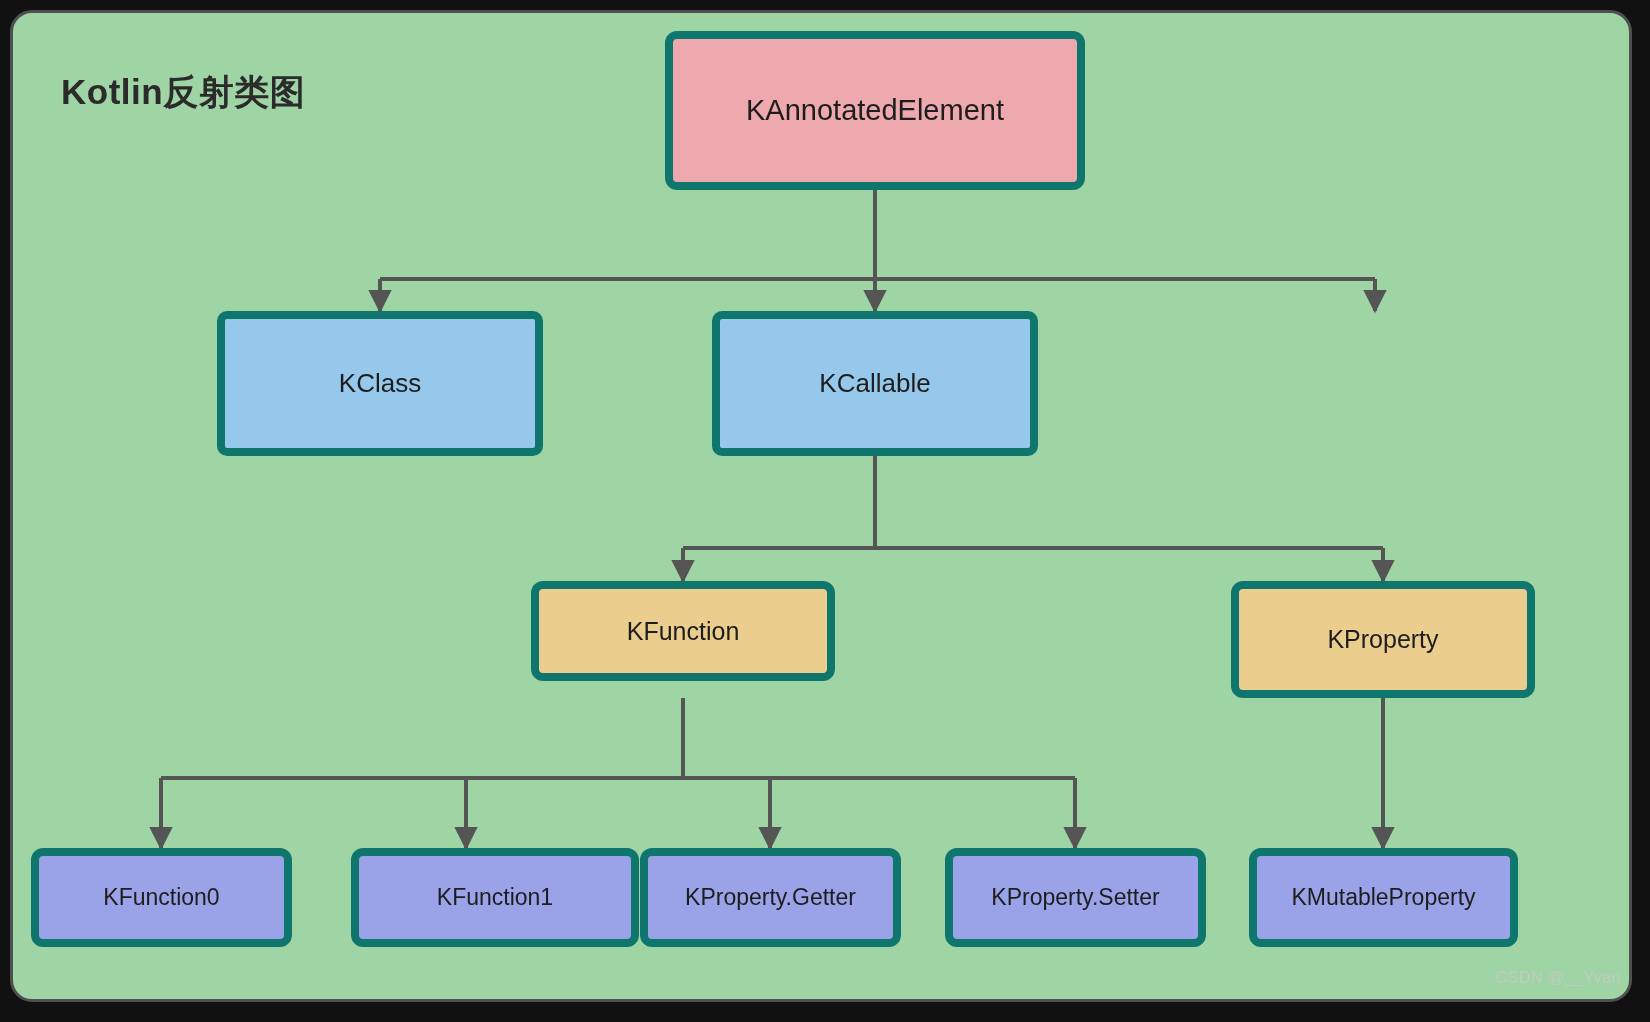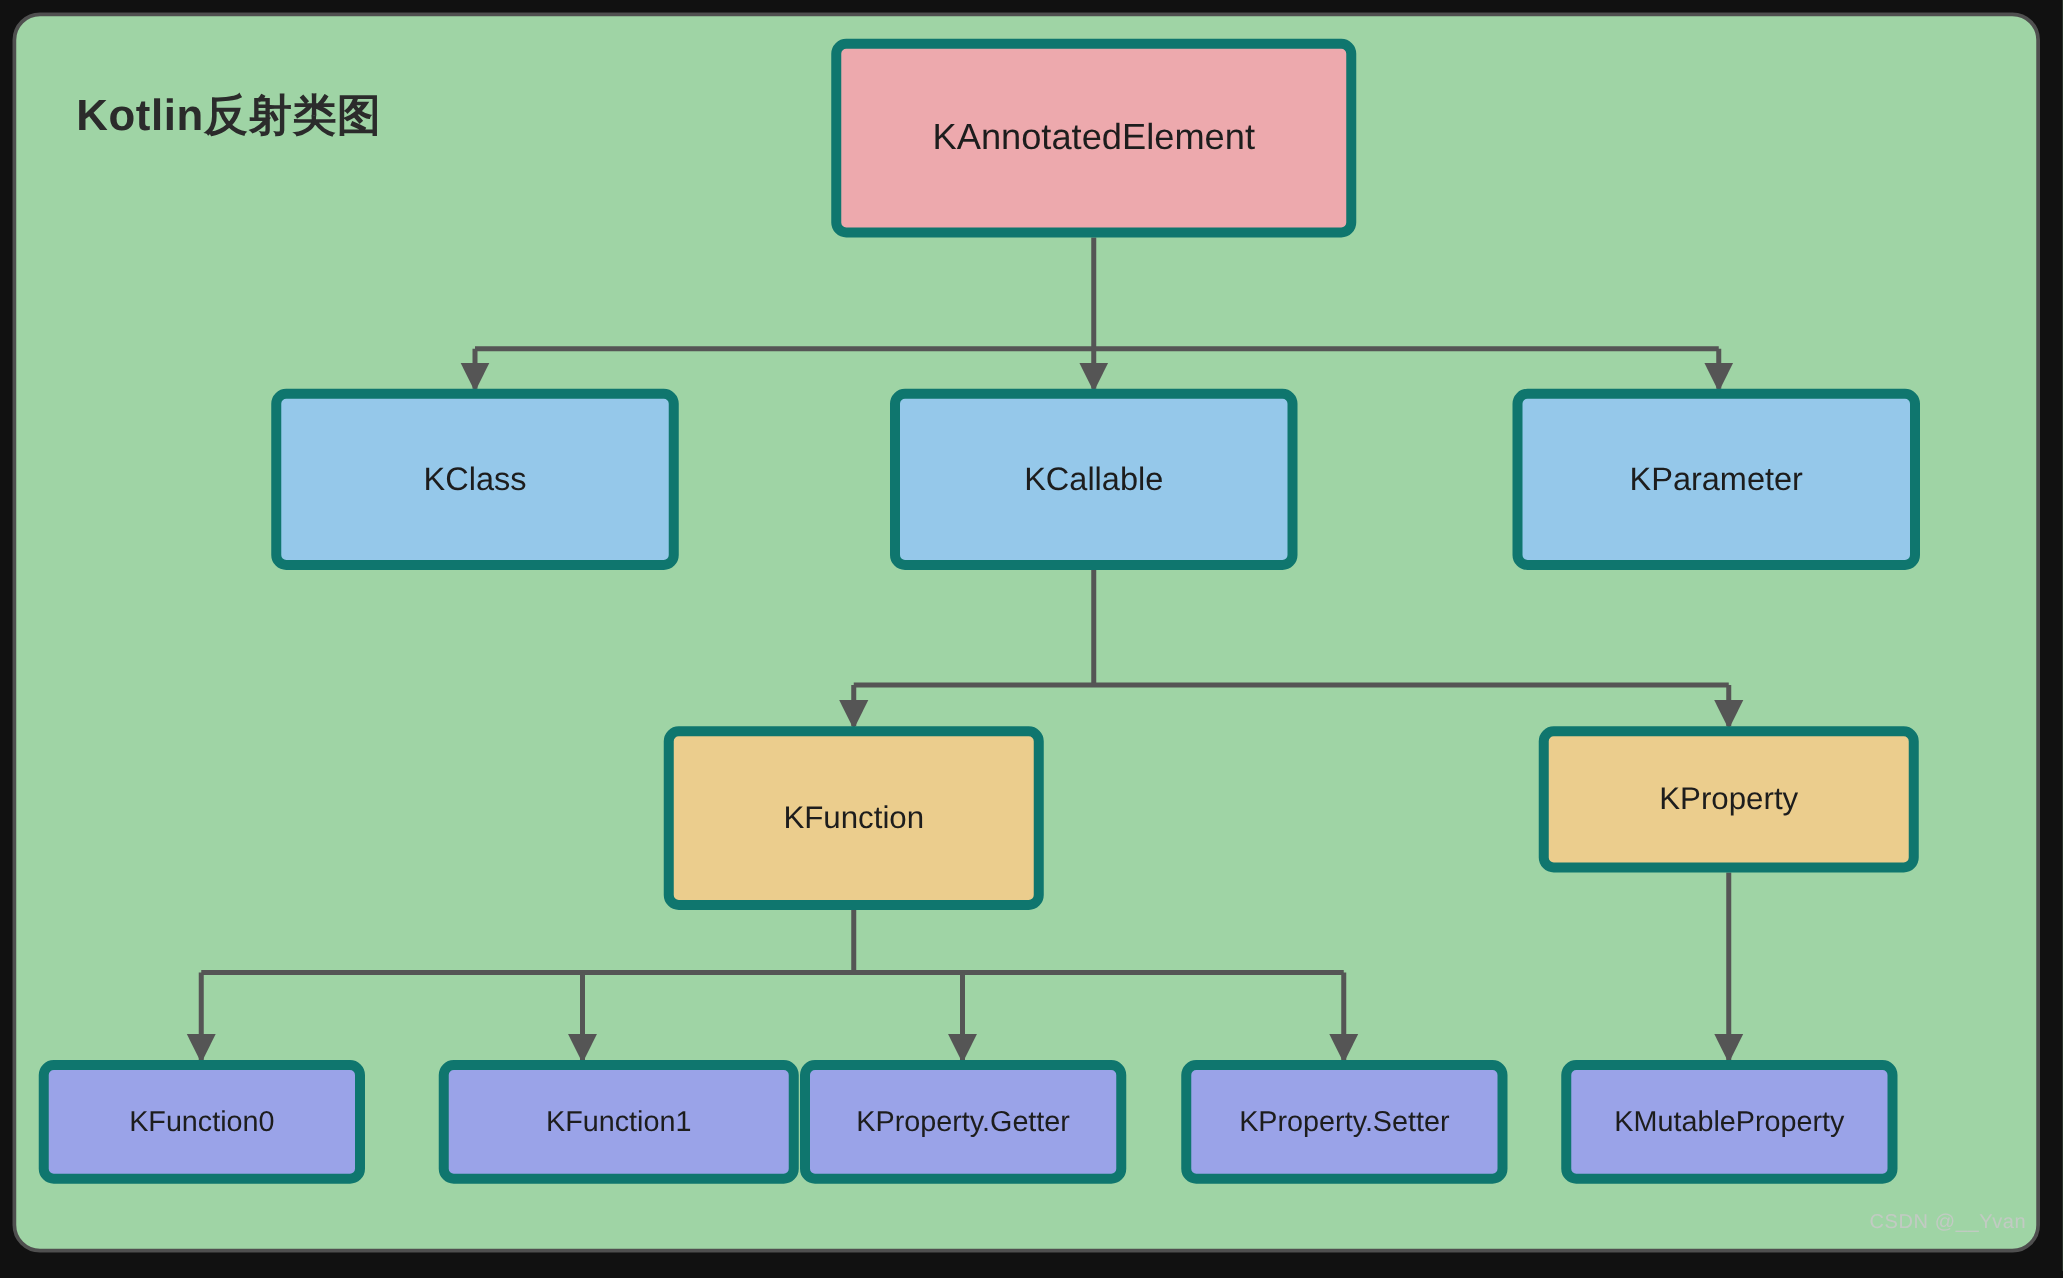--- a/index.html
+++ b/index.html
@@ -56,21 +56,21 @@
     border-radius: 12px;
     display: flex;
     align-items: center;
     justify-content: center;
     color: #1d1d1d;
     text-align: center;
     line-height: 1.15;
     z-index: 3;
   }
   .lvl-root { background: #eda9ad; font-size: 29px; }
-  .lvl-2    { background: #95c8ea; font-size: 26px; }
+  .lvl-2    { background: #95c8ea; font-size: 26px; border-radius: 10px; }
   .lvl-3    { background: #ebcd8d; font-size: 25px; }
   .lvl-4    { background: #9aa3e8; font-size: 23px; }
   #watermark {
     position: absolute;
     right: 8px;
     bottom: 12px;
     font-size: 16px;
     color: #c9c9c9;
     opacity: 0.85;
     white-space: nowrap;
@@ -118,25 +118,22 @@
     <div class="node lvl-root" style="left:652px; top:18px; width:420px; height:159px;">
       <span>KAnnotatedElement</span>
     </div>
 
     <div class="node lvl-2" style="left:204px; top:298px; width:326px; height:145px;">
       <span>KClass</span>
     </div>
     <div class="node lvl-2" style="left:699px; top:298px; width:326px; height:145px;">
       <span>KCallable</span>
     </div>
-    <div class="node lvl-2" style="left:1197px; top:298px; width:326px; height:145px;">
-      <span>KParameter</span>
-    </div>
 
-    <div class="node lvl-3" style="left:518px; top:568px; width:304px; height:147px;">
+    <div class="node lvl-3" style="left:518px; top:568px; width:304px; height:100px;">
       <span>KFunction</span>
     </div>
     <div class="node lvl-3" style="left:1218px; top:568px; width:304px; height:117px;">
       <span>KProperty</span>
     </div>
 
     <div class="node lvl-4" style="left:18px; top:835px; width:261px; height:99px;text-align:center;">
       <span>KFunction0</span>
     </div>
     <div class="node lvl-4" style="left:338px; top:835px; width:288px; height:99px;">

